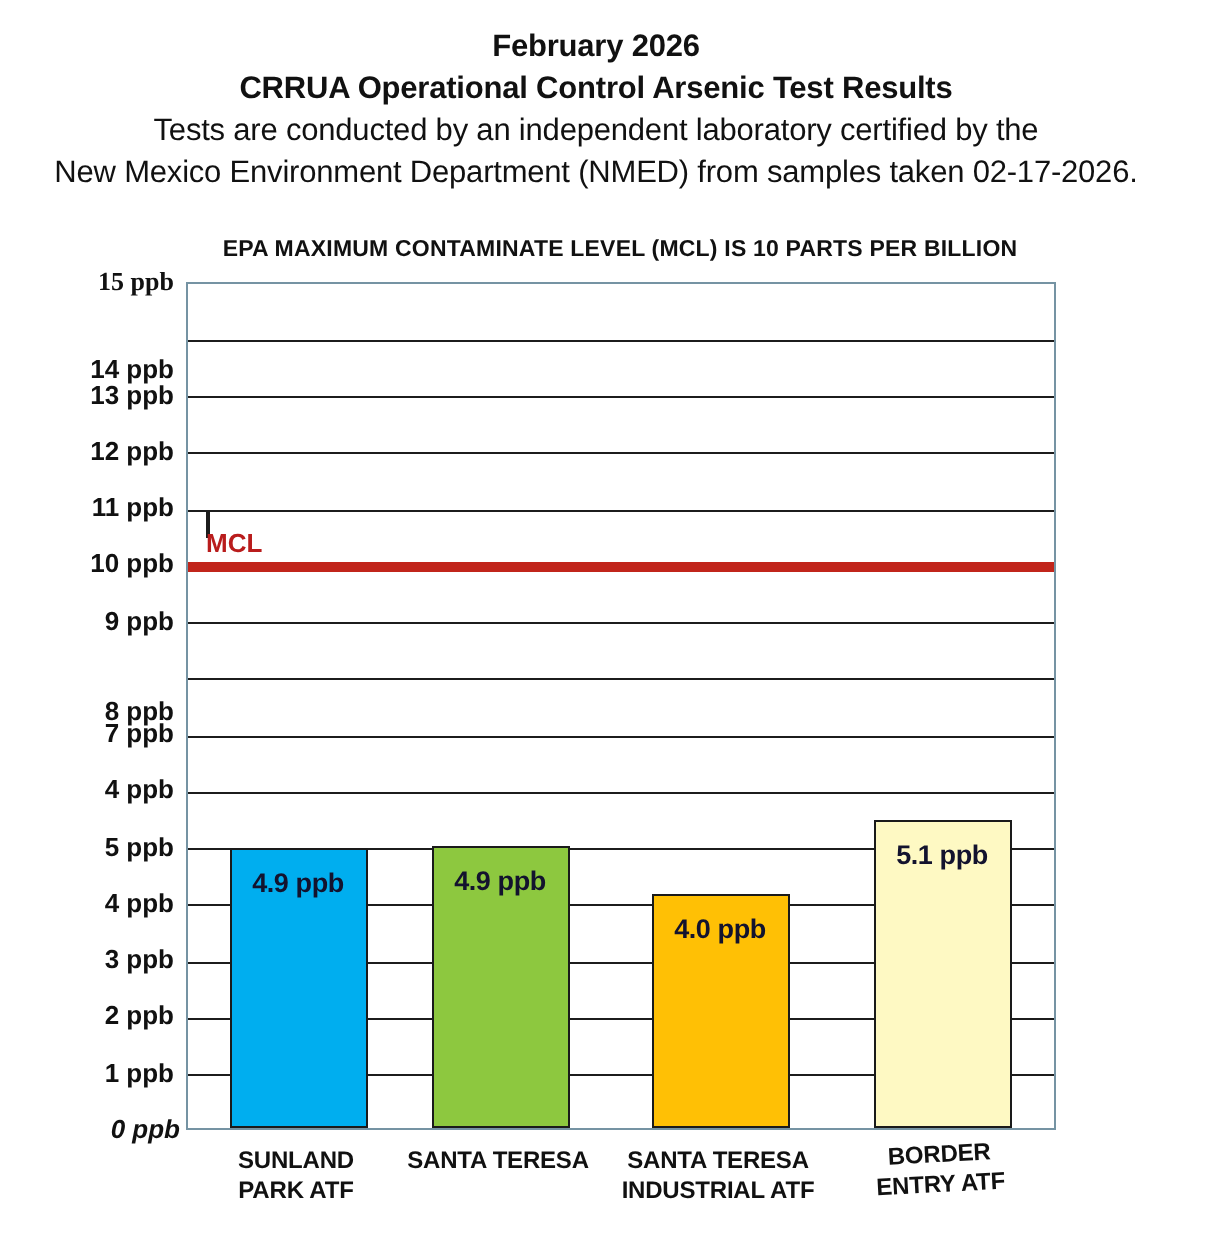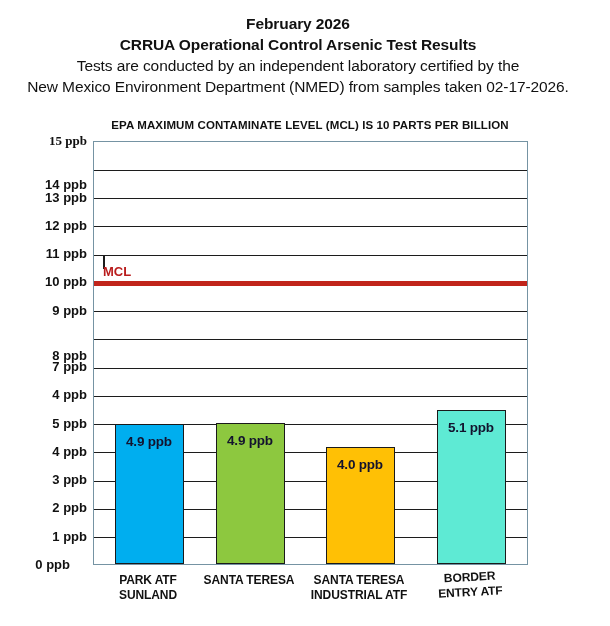--- a/index.html
+++ b/index.html
@@ -69,28 +69,28 @@
     <div class="mcl-label" style="left: 9px; top: 122.333px; color: #b91c1c;">MCL</div>
     <div class="bar" style="left: 20.5px; width: 69px; height: 140px; background: rgb(0, 174, 239);">
       <div class="bar-value">4.9 ppb</div>
     </div>
     <div class="bar" style="left: 121.5px; width: 69px; height: 141px; background: rgb(141, 200, 63);">
       <div class="bar-value">4.9 ppb</div>
     </div>
     <div class="bar" style="left: 231.5px; width: 69px; height: 117px; background: rgb(255, 192, 5);">
       <div class="bar-value">4.0 ppb</div>
     </div>
-    <div class="bar" style="left: 342.5px; width: 69px; height: 154px; background: #5eead4;">
+    <div class="bar" style="left: 342.5px; width: 69px; height: 154px; background: #fef9c3;">
       <div class="bar-value">5.1 ppb</div>
     </div>
   </div>
 <div id="labels">
     <div class="x-label" style="left: 73px; top: 573px;">
+      <div>SUNLAND</div>
       <div>PARK ATF</div>
-      <div>SUNLAND</div>
     </div>
     <div class="x-label" style="left: 174px; top: 573px;">
       <div>SANTA TERESA</div>
     </div>
     <div class="x-label" style="left: 284px; top: 573px;">
       <div>SANTA TERESA</div>
       <div>INDUSTRIAL ATF</div>
     </div>
     <div class="x-label" style="left: 395px; top: 570px; transform: rotate(-3deg);">
       <div>BORDER</div>
@@ -104,14 +104,14 @@
     <div class="y-label" style="left: 27px; top: 274px;">10 ppb</div>
     <div class="y-label" style="left: 27px; top: 303px;">9 ppb</div>
     <div class="y-label" style="left: 27px; top: 317px; margin-top: 31px;">8 ppb</div>
     <div class="y-label" style="left: 27px; top: 359px;">7 ppb</div>
     <div class="y-label" style="left: 27px; top: 387px;">4 ppb</div>
     <div class="y-label" style="left: 27px; top: 416px;">5 ppb</div>
     <div class="y-label" style="left: 27px; top: 444px;">4 ppb</div>
     <div class="y-label" style="left: 27px; top: 472px;">3 ppb</div>
     <div class="y-label" style="left: 27px; top: 500px;">2 ppb</div>
     <div class="y-label" style="left: 27px; top: 529px;">1 ppb</div>
-    <div class="y-label" style="left: 10px; top: 557px;">0 ppb</div>
+    <div class="y-label" style="left: 30px; top: 557px; font-style: italic;">0 ppb</div>
   </div>
 
 </body></html>

